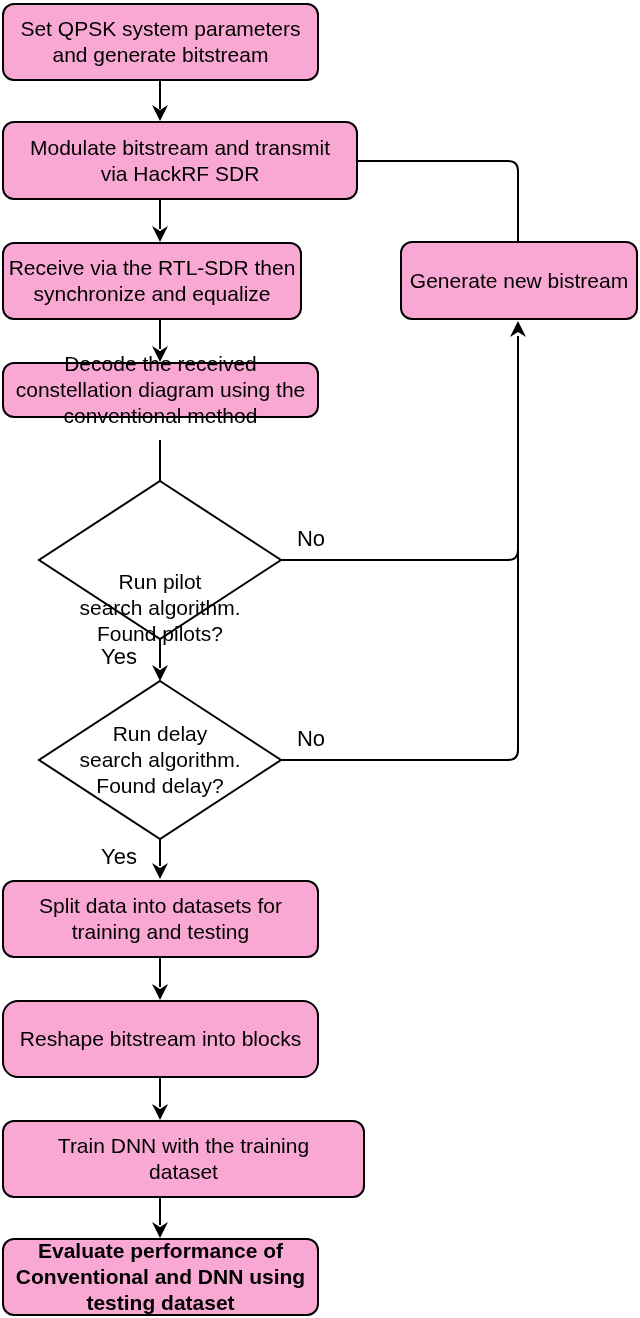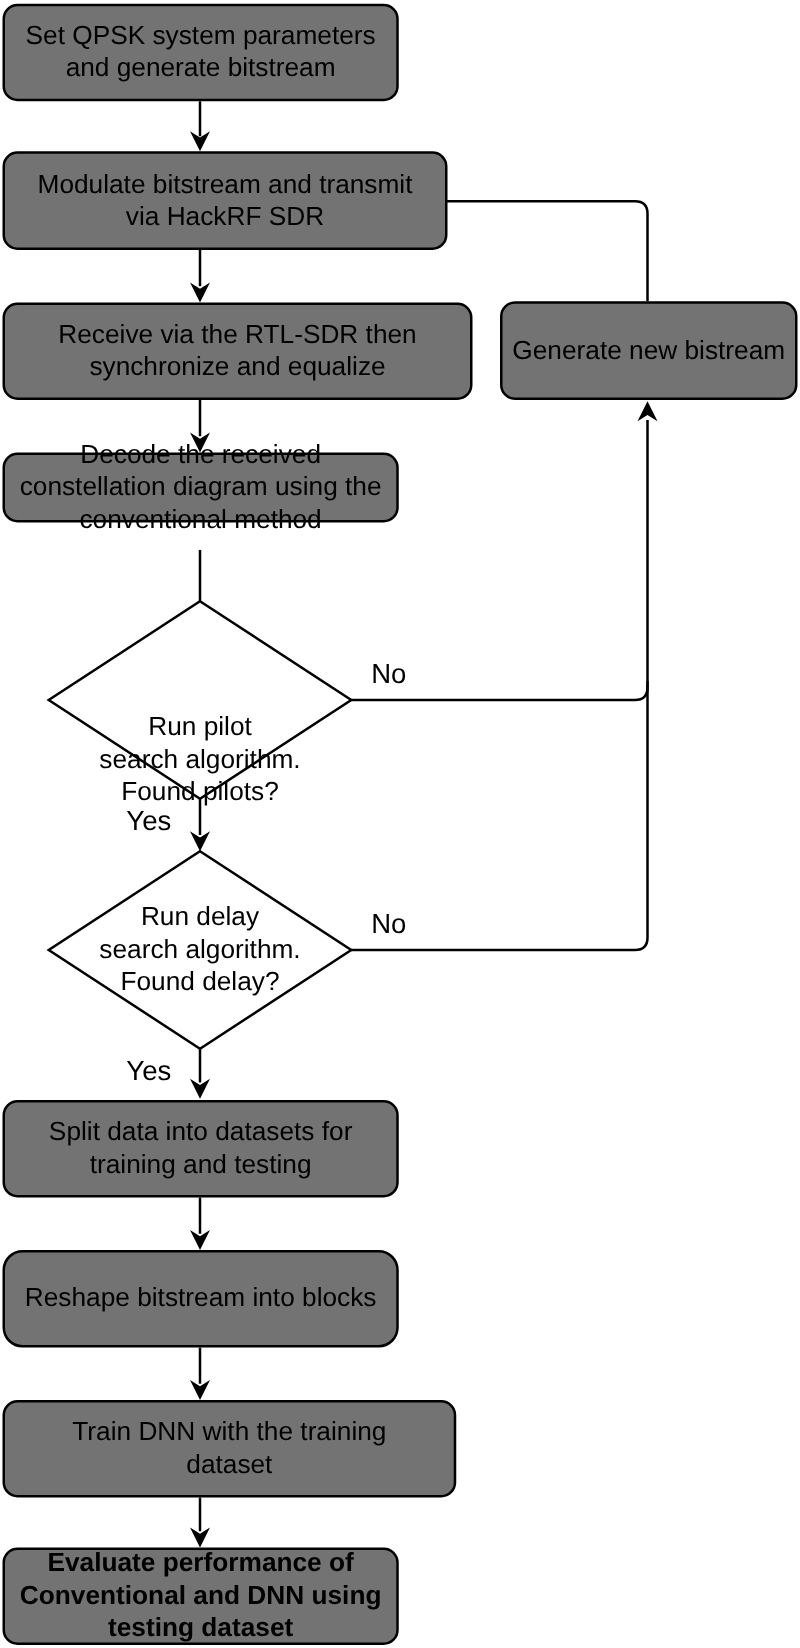--- a/index.html
+++ b/index.html
@@ -15,21 +15,21 @@
   .connector-layer {
     position: absolute;
     left: 0; top: 0;
     width: 640px; height: 1318px;
   }
   .box {
     position: absolute;
     box-sizing: border-box;
     border: 2px solid #000000;
     border-radius: 12px;
-    background: #737373;
+    background: #f9a8d4;
     display: flex;
     align-items: center;
     justify-content: center;
     text-align: center;
     font-size: 21px;
     line-height: 26px;
     white-space: pre-line;
   }
   .diamond-label {
     position: absolute;
@@ -43,21 +43,21 @@
   }
   .edge-label {
     position: absolute;
     font-size: 22px;
     line-height: 26px;
     text-align: center;
   }
   
   .n-set      { left: 2px;   top: 3px;    width: 317px; height: 78px; }
   .n-modulate { left: 2px;   top: 121px;  width: 356px; height: 79px; }
-  .n-receive  { left: 2px;   top: 242px;  width: 376px; height: 78px; }
+  .n-receive  { left: 2px;   top: 242px;  width: 300px; height: 78px; }
   .n-decode   { left: 2px;   top: 362px;  width: 317px; height: 56px; }
   .n-split    { left: 2px;   top: 880px;  width: 317px; height: 78px; }
   .n-reshape  { left: 2px;   top: 1000px; width: 317px; height: 78px; border-radius: 16px; }
   .n-train    { left: 2px;   top: 1120px; width: 363px; height: 78px; }
   .n-evaluate { left: 2px;   top: 1238px; width: 317px; height: 78px; font-weight: bold; }
   .n-generate { left: 400px; top: 241px;  width: 238px; height: 79px; }
   .d1-label   { left: 45px;  top: 521px;  width: 230px; height: 78px; margin-top: 48px; }
   .d2-label   { left: 45px;  top: 721px;  width: 230px; height: 78px; }
   .l-no1  { left: 286px; top: 526px; width: 50px; }
   .l-yes1 { left: 93px;  top: 644px; width: 52px; }

